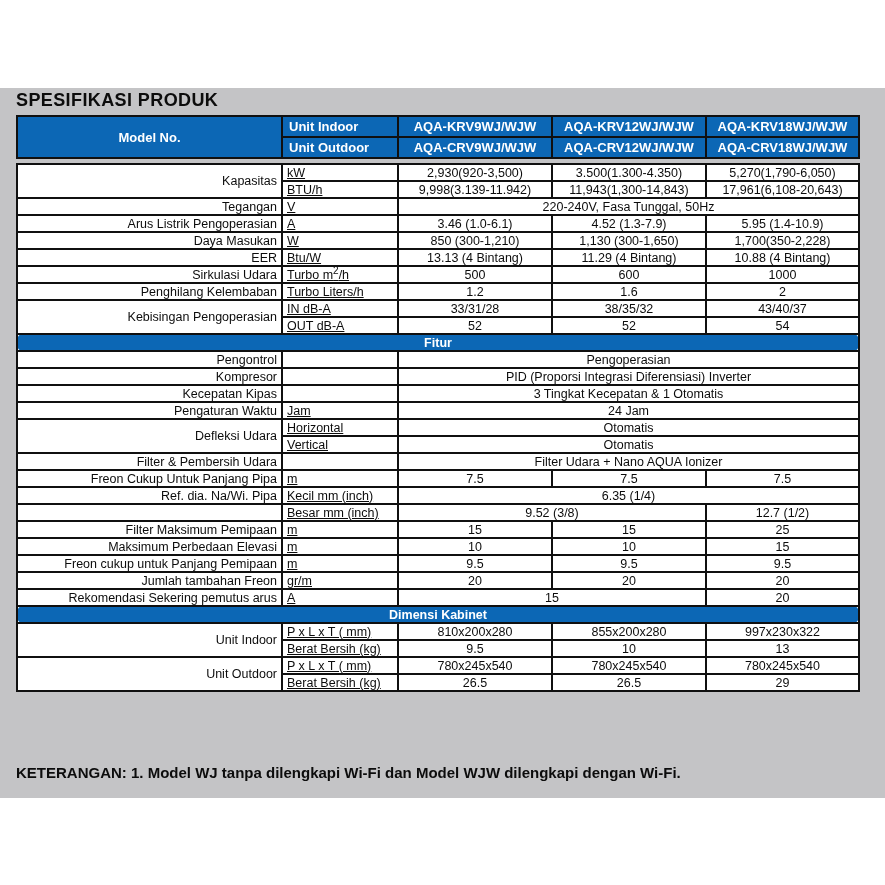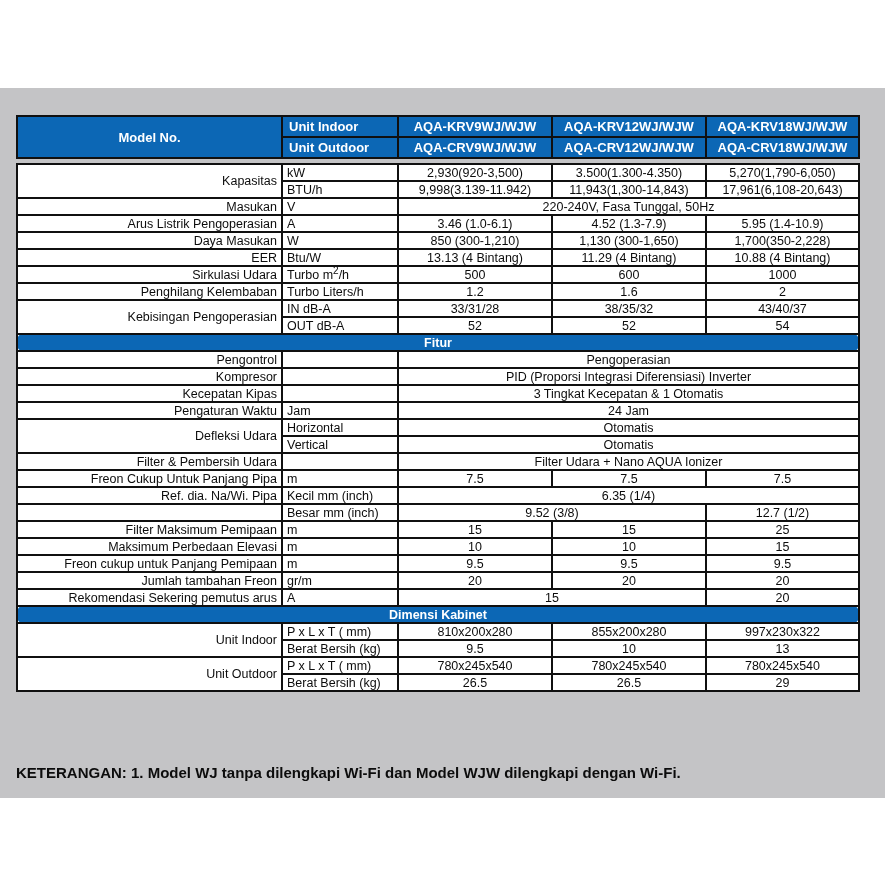--- a/index.html
+++ b/index.html
@@ -19,36 +19,37 @@
   .hdr-table td { border: 2px solid #101010; background: #0c67b5; color: #fff; font-weight: bold;
     font-size: 13px; height: 21px; padding: 0 6px; white-space: nowrap; overflow: hidden; }
   .hdr-table td.center { text-align: center; }
   .hdr-table td.left { text-align: left; }
 
   
   .spec-table { position: absolute; left: 16px; top: 163px; width: 842px; background: #fff; }
   .spec-table td { border: 2px solid #101010; font-size: 12.5px; height: 17px; padding: 0 4px;
     white-space: nowrap; overflow: hidden; background: #fff; color: #0c0c0c; }
   .spec-table td.label { text-align: right; }
-  .spec-table td.unit { text-align: left; }
+  .spec-table td.unit { text-align: left; text-decoration: underline; }
   .spec-table td.val { text-align: center; }
   .spec-table td.section { background: #0c67b5; color: #fff; font-weight: bold; text-align: center;
     font-size: 12.5px; border-radius: 6px; }
   .spec-table sup { font-size: 10px; vertical-align: super; line-height: 0; }
 
   .notes { position: absolute; left: 16px; top: 765px; font-size: 15px; font-weight: bold;
     color: #0c0c0c; line-height: 16px; }
   .notes .line2 { padding-left: 86px; }
 </style>
 </head>
 <body>
 
 <div id="stage">
   <div class="gray-panel"></div>
 
+  <div class="page-title">SPESIFIKASI PRODUK</div>
 
   <table class="hdr-table">
     <colgroup>
       <col style="width:265px">
         <col style="width:116px">
       <col style="width:154px">
         <col style="width:154px">
         <col style="width:153px">
     </colgroup>
     <tbody>
@@ -84,21 +85,21 @@
           <td class="val">3.500(1.300-4.350)</td>
           <td class="val">5,270(1,790-6,050)</td>
         </tr>
         <tr>
           <td class="unit">BTU/h</td>
           <td class="val">9,998(3.139-11.942)</td>
           <td class="val">11,943(1,300-14,843)</td>
           <td class="val">17,961(6,108-20,643)</td>
         </tr>
         <tr>
-          <td class="label">Masukan</td>
+          <td class="label">Tegangan</td>
           <td class="unit">V</td>
           <td class="val" colspan="3">220-240V, Fasa Tunggal, 50Hz</td>
         </tr>
         <tr>
           <td class="label">Arus Listrik Pengoperasian</td>
           <td class="unit">A</td>
           <td class="val">3.46 (1.0-6.1)</td>
           <td class="val">4.52 (1.3-7.9)</td>
           <td class="val">5.95 (1.4-10.9)</td>
         </tr>

